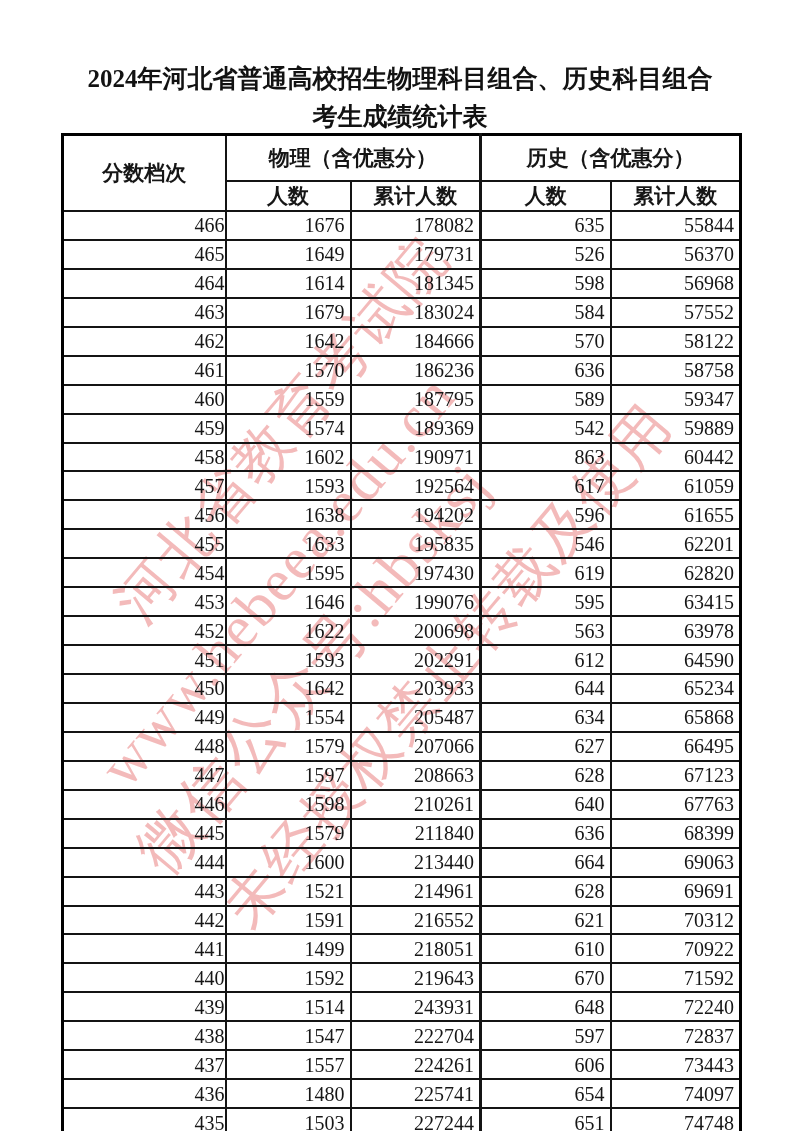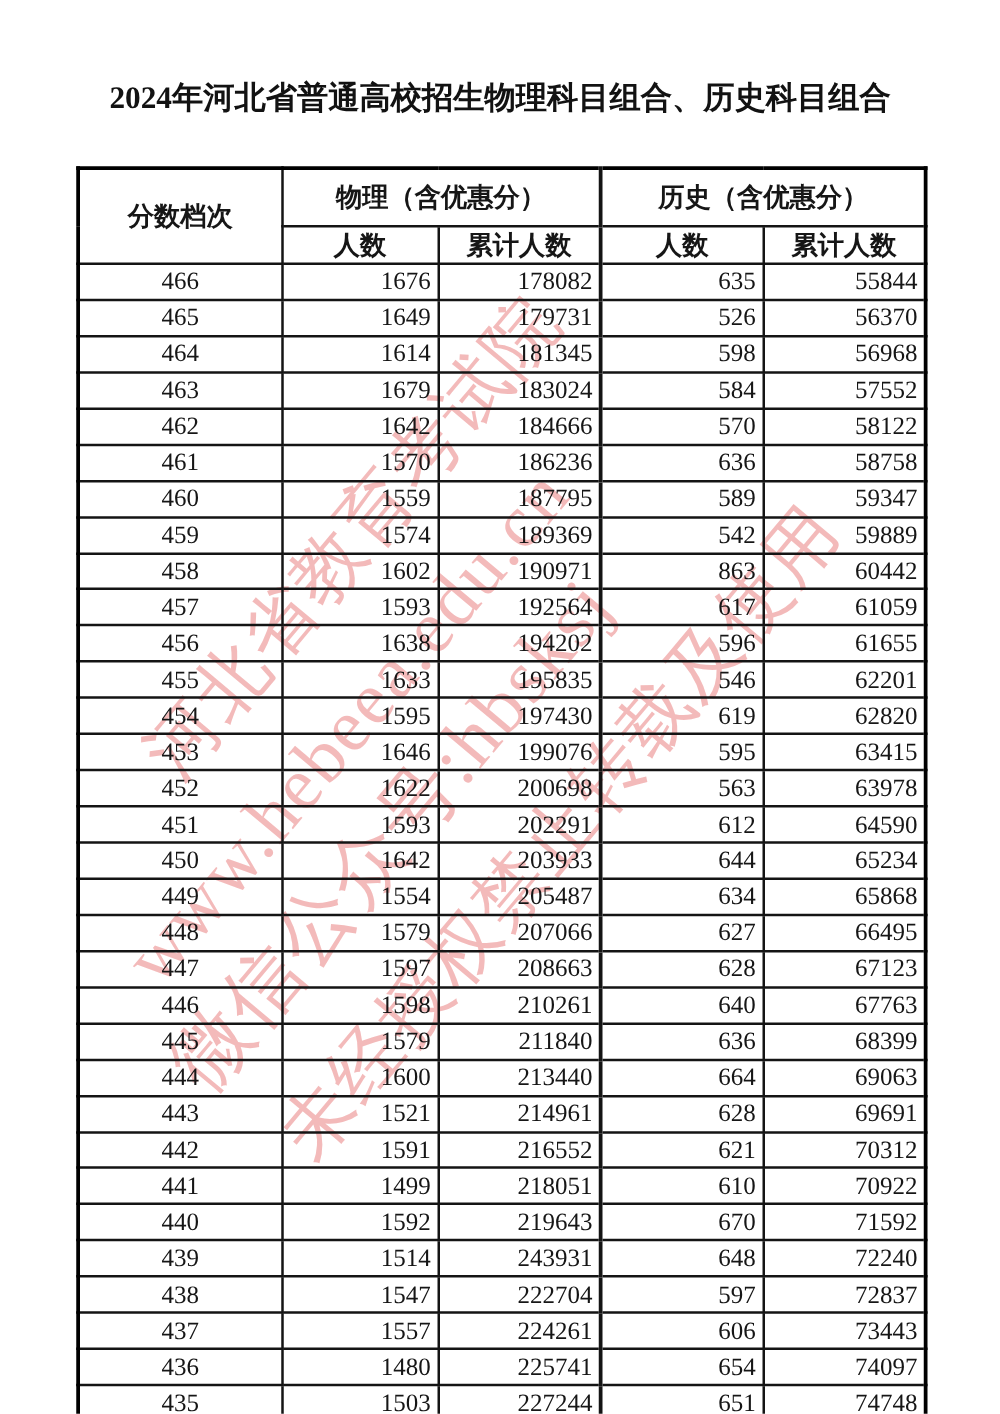--- a/index.html
+++ b/index.html
@@ -60,21 +60,21 @@
     font-weight: 600;
     text-align: center;
   }
   .stats tr.h1 th { height: 44px; }
   .stats tr.h2 th { height: 28px; }
   .stats tbody td {
     height: 26.95px;
     font-size: 20px;
     line-height: 1;
   }
-  .stats td.score { text-align: center; }
+  .stats td.score { text-align: right; }
   .stats td.num { text-align: right; padding-right: 5px; }
   .stats .mid { border-left-width: 3px; font-family: Liberation Serif, serif; }
 
   .footer {
     position: absolute; top: 1082px; left: 0; width: 100%;
     text-align: center;
     font-family: "Liberation Sans", sans-serif;
     font-size: 14px;
     color: #3f3f3f;
     letter-spacing: 1px;
@@ -89,20 +89,21 @@
     <div class="wm wm1" style="color: rgb(232, 120, 120);">河北省教育考试院</div>
     <div class="wm wm2" style="color: rgb(232, 120, 120);">www.hebeea.edu.cn</div>
     <div class="wm wm3" style="color: rgb(232, 120, 120);">微信公众号:hbsksj</div>
     <div class="wm wm4" style="color: rgb(232, 120, 120);">未经授权禁止转载及使用</div>
   </div>
 
   <div class="content">
 
     <div class="title">
       <div class="line">2024年河北省普通高校招生物理科目组合、历史科目组合</div>
+      <div class="line">考生成绩统计表</div>
     </div>
 
     <table class="stats">
       <colgroup>
         <col style="width:163px">
         <col style="width:125px">
         <col style="width:130px">
         <col style="width:130px">
         <col style="width:130px">
       </colgroup>

